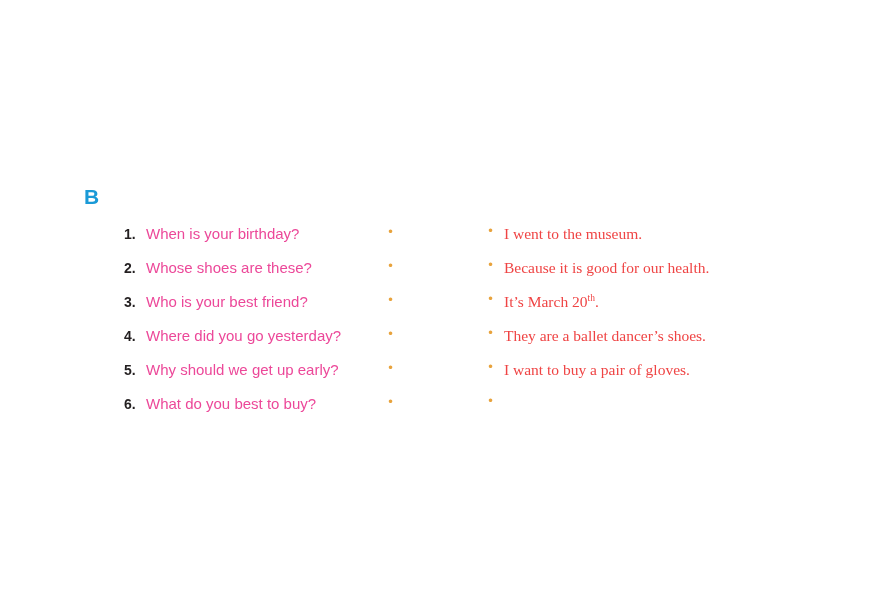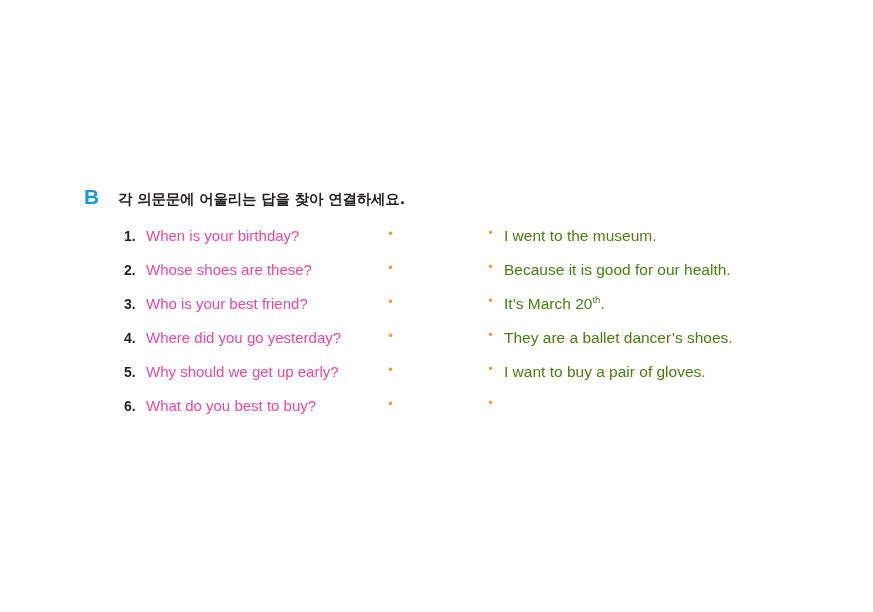--- a/index.html
+++ b/index.html
@@ -95,42 +95,41 @@
   }
   .gap {
     width: 92px;
     flex: none;
   }
   .right-col {
     display: flex;
     align-items: baseline;
   }
   .a-text {
-    font-family: Liberation Sans, sans-serif;
+    font-family: Liberation Serif, serif;
     font-size: 15.5px;
-    color: #4d7c0f;
+    color: #ef4444;
     white-space: nowrap;
     margin-left: 9px;
   }
   sup {
     font-size: 9.5px;
     vertical-align: super;
     line-height: 0;
   }
 </style>
 </head>
 <body>
 
 <div class="page">
 
   <div class="exercise">
 
     <div class="ex-header">
       <div class="ex-letter">B</div>
-      <div class="ex-instruction">각 의문문에 어울리는 답을 찾아 연결하세요.</div>
     </div>
 
     <div class="match-area">
 
       <div class="row">
         <div class="left-col">
           <span class="num">1.</span>
           <span class="q-text">When is your birthday?</span>
           <span class="dot dot-left">•</span>
         </div>

